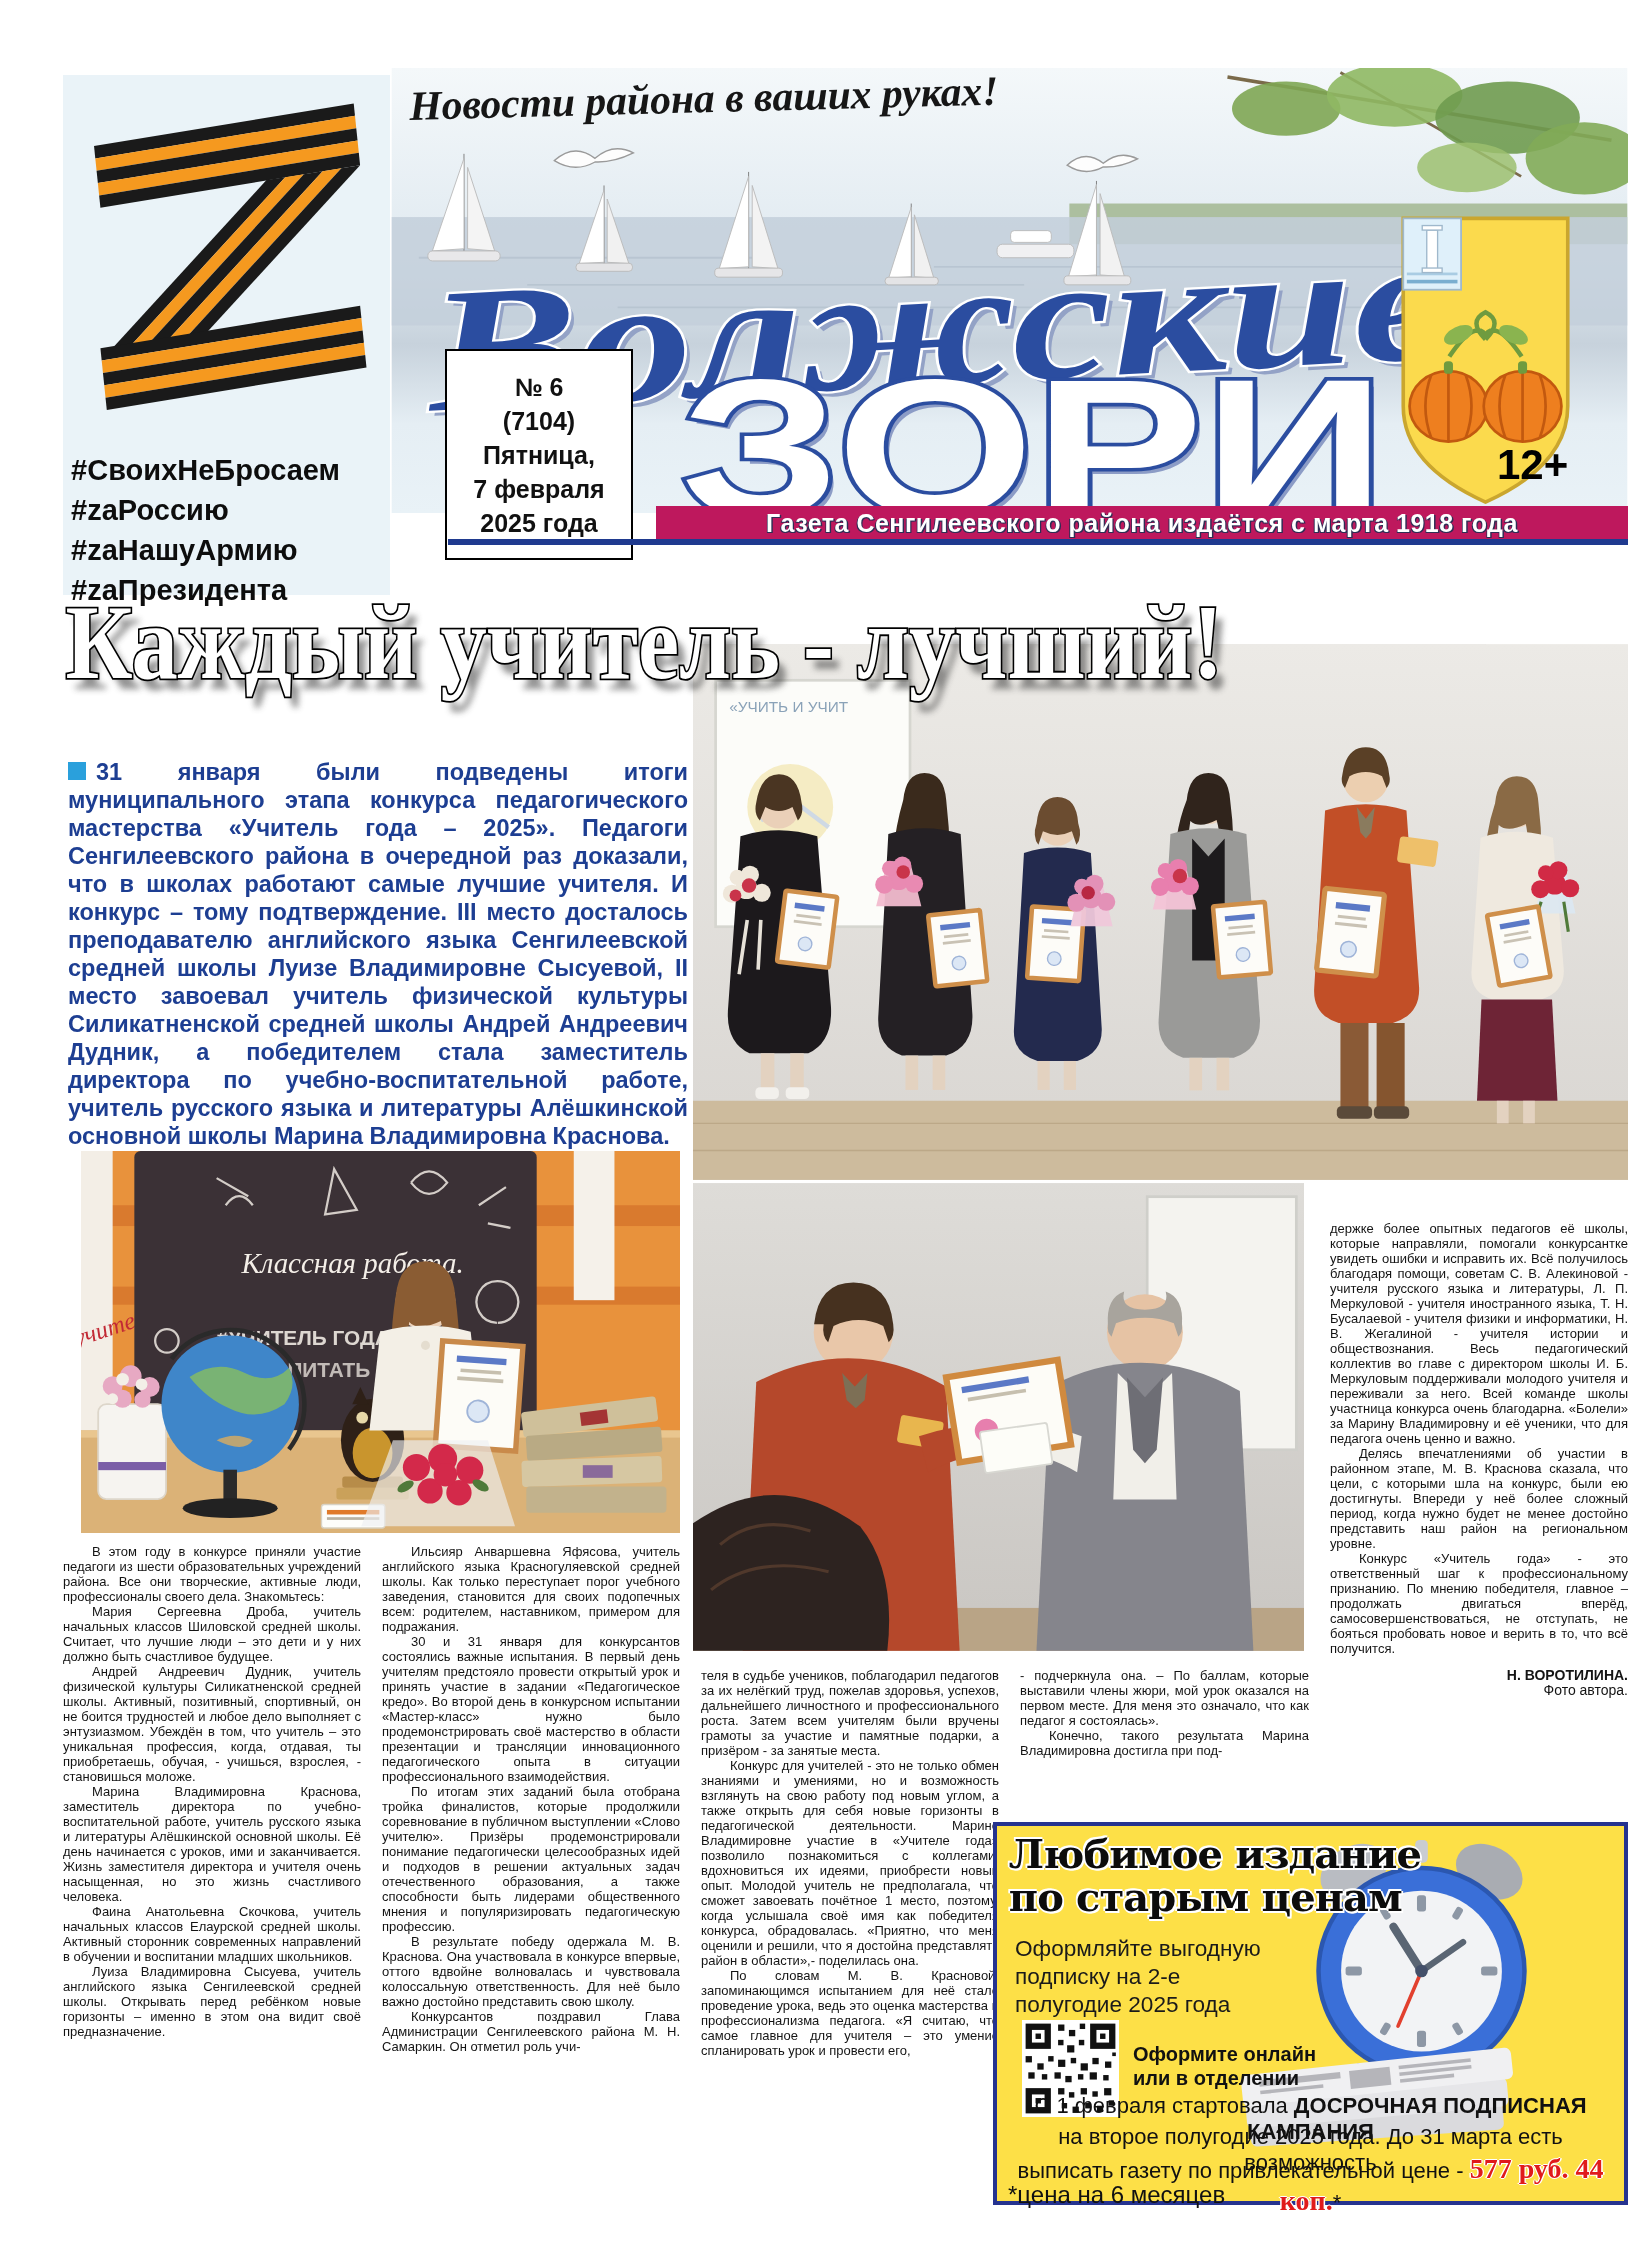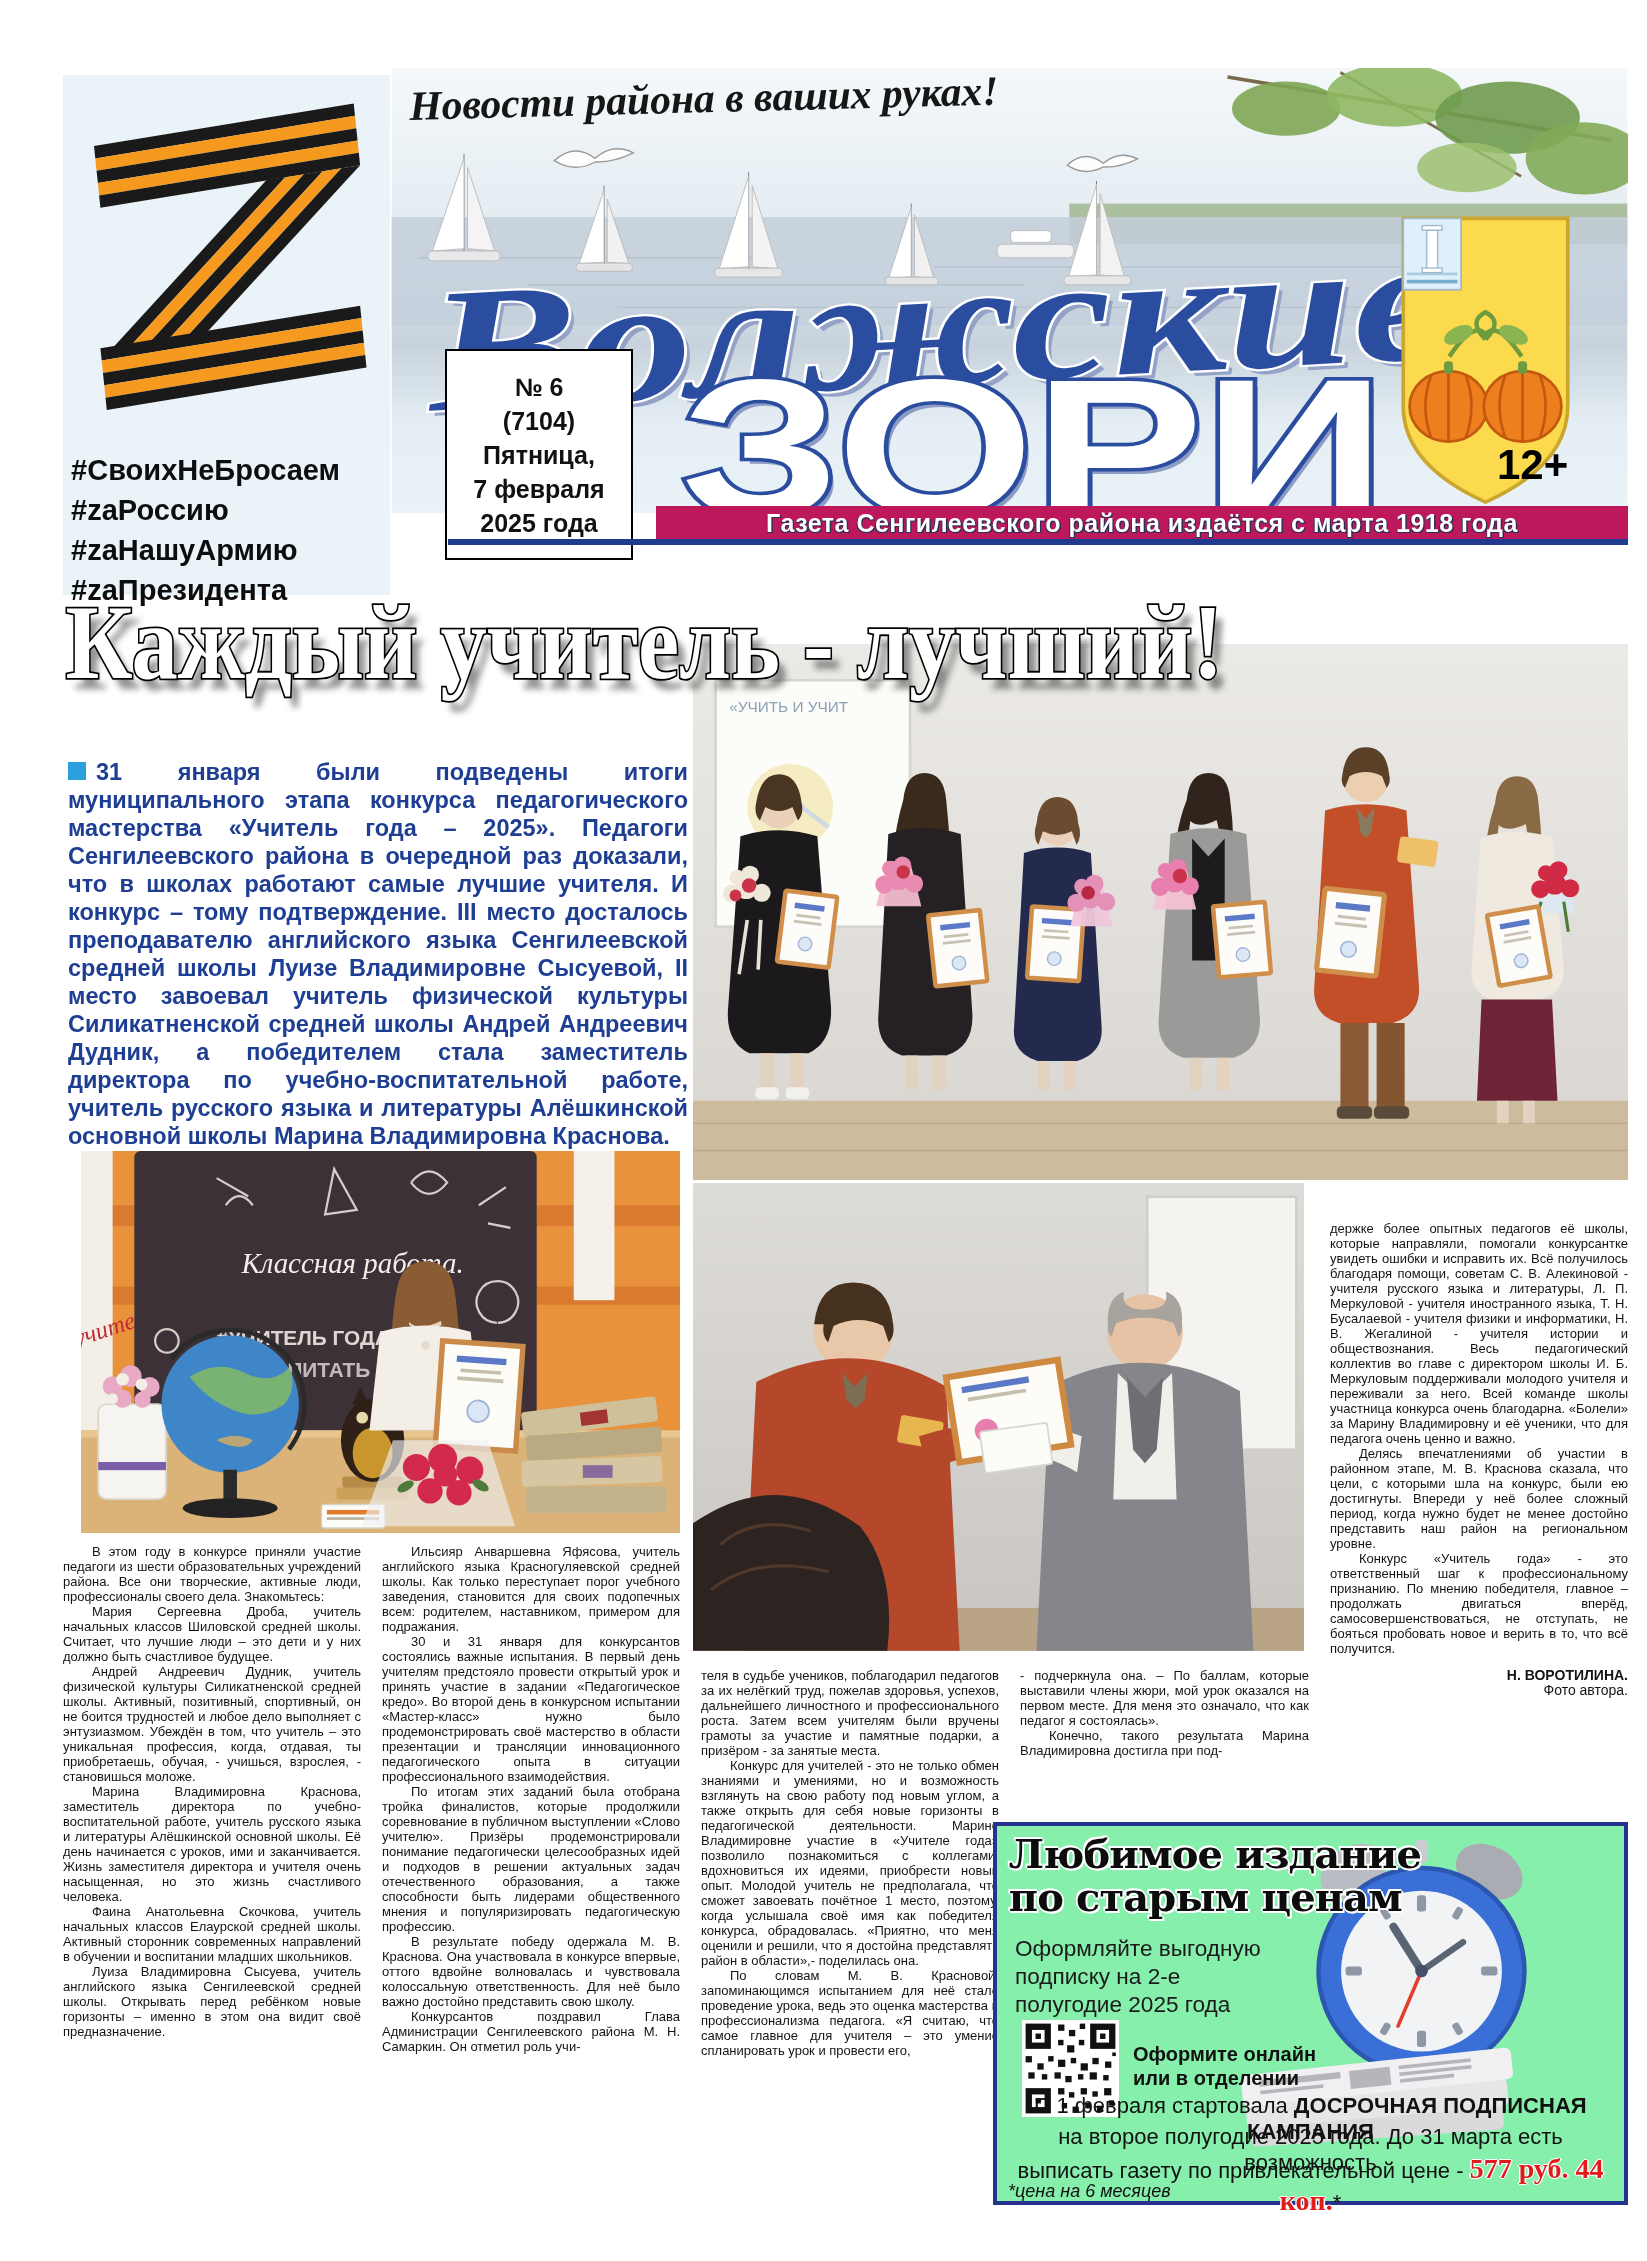--- a/index.html
+++ b/index.html
@@ -27,37 +27,37 @@
   .lead{position:absolute;left:68px;top:727px;width:620px;font-weight:bold;font-size:23.5px;line-height:28px;
         color:#1d3e92;text-align:justify;margin-top:31px;}
   .lead .bullet{display:inline-block;width:18px;height:18px;background:#2aa0dc;margin-right:10px;}
   
   .col{position:absolute;width:298px;font-size:13px;line-height:15px;text-align:justify;color:#141414;}
   .col p{margin:0;text-indent:29px;}
   .col p.cont{text-indent:0;}
   .byline{font-weight:bold;text-align:right;text-indent:0 !important;margin-top:11.8px !important;font-size:14px;}
   .byline2{font-weight:normal;text-align:right;text-indent:0 !important;font-size:14px;}
   
-  .ad{position:absolute;left:993px;top:1822px;width:635px;height:383px;background:#86efac;border:4.1px solid #25338f;
+  .ad{position:absolute;left:993px;top:1822px;width:635px;height:383px;background:#fde047;border:4.1px solid #25338f;
       box-sizing:border-box;z-index:4;}
   .ad-title{position:absolute;left:11.8px;top:6.3px;font-family:"DejaVu Serif","Liberation Serif",serif;
             font-weight:bold;font-size:40px;line-height:43px;color:#0c0c0c;letter-spacing:-0.9px;
             text-shadow:1.8px 0 0 #fff,-1.8px 0 0 #fff,0 1.8px 0 #fff,0 -1.8px 0 #fff,1.8px 1.8px 0 #fff,-1.8px -1.8px 0 #fff;z-index:3;}
   .ad-sub{position:absolute;left:18px;top:109px;width:271px;font-size:22.6px;line-height:28px;color:#1a1a1a;}
   .ad-clock{position:absolute;left:289px;top:4.5px;width:271px;height:262px;z-index:1;}
   .ad-news{position:absolute;left:199px;top:208px;width:380px;height:136px;z-index:2;}
   .ad-qr{position:absolute;left:25px;top:194px;width:97px;height:97px;z-index:3;}
   .ad-qr-cap{position:absolute;left:136px;top:216px;font-weight:bold;font-size:20px;line-height:24.4px;z-index:3;}
   .ad-l1{position:absolute;left:0;top:267px;width:100%;text-align:center;font-size:22px;z-index:3;}
   .ad-l1 b{font-size:22px;}
   .ad-l2{position:absolute;left:0;top:298px;width:100%;text-align:center;font-size:22px;z-index:3;}
   .ad-l3{position:absolute;left:0;top:327px;width:100%;text-align:center;font-size:22px;z-index:3;}
   .ad-price{font-family:"Liberation Serif",serif;font-weight:bold;font-size:28px;color:#e01b1b;
             text-shadow:1.4px 0 0 #fff,-1.4px 0 0 #fff,0 1.4px 0 #fff,0 -1.4px 0 #fff;}
-  .ad-foot{position:absolute;left:11px;top:355px;font-style:italic;font-size:18px;z-index:3;}
+  .ad-foot{position:absolute;left:11px;top:355px;font-size:24px;z-index:3;}
   svg text{user-select:none;}
 </style>
 </head>
 <body>
 
 <div class="page">
 
   <div class="left-panel">
     <div class="z-wrap">
       <svg viewBox="0 0 700 820" width="298" height="362">

